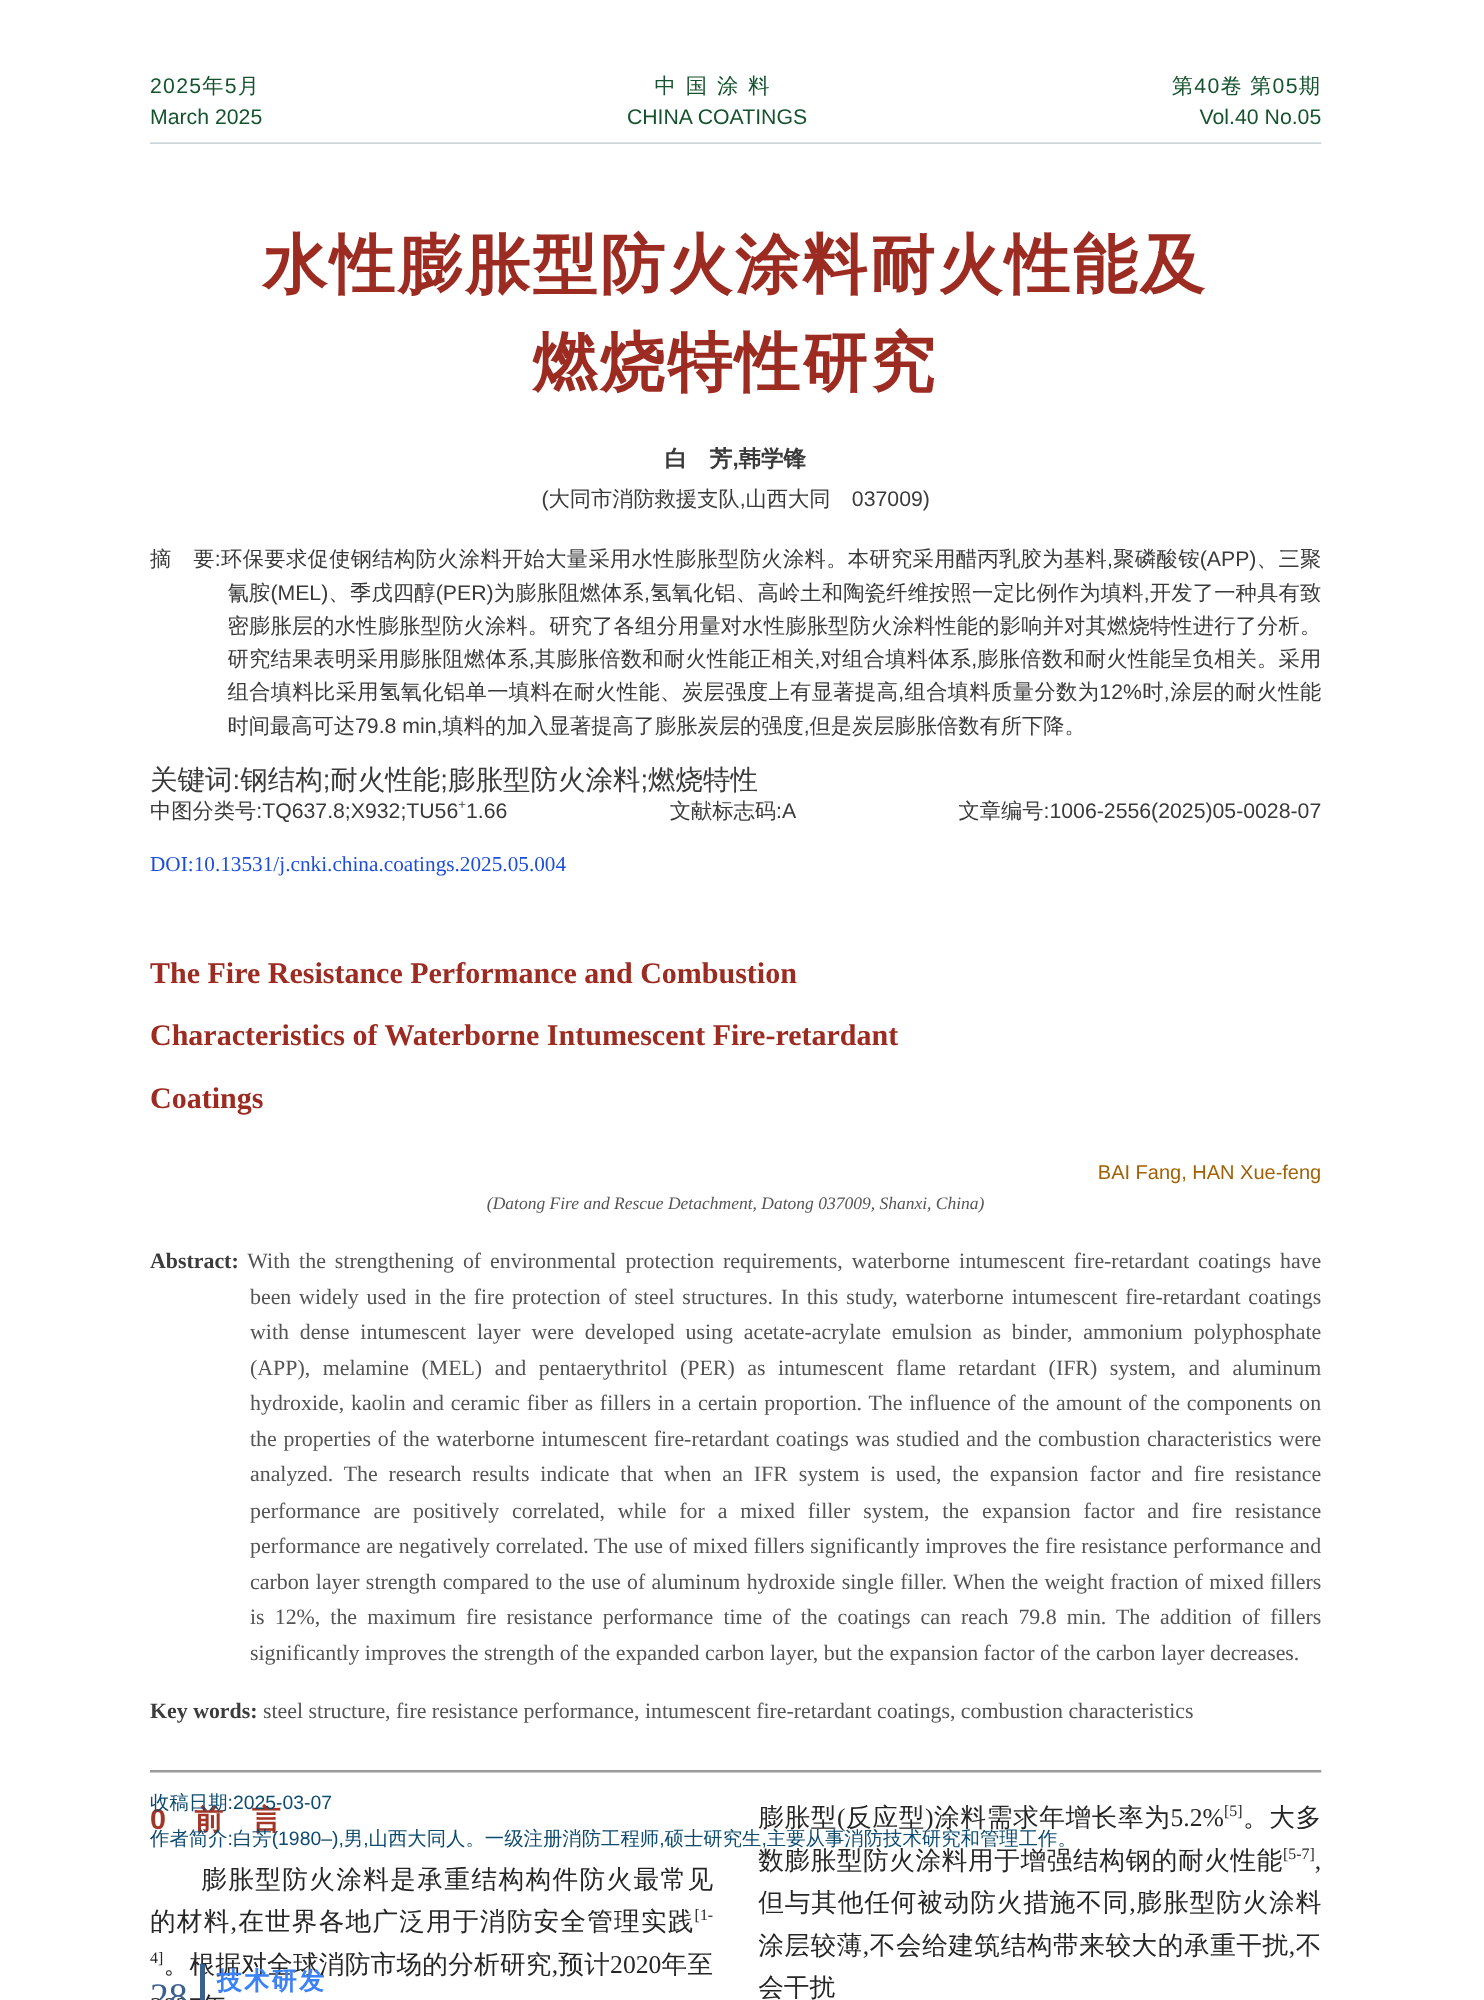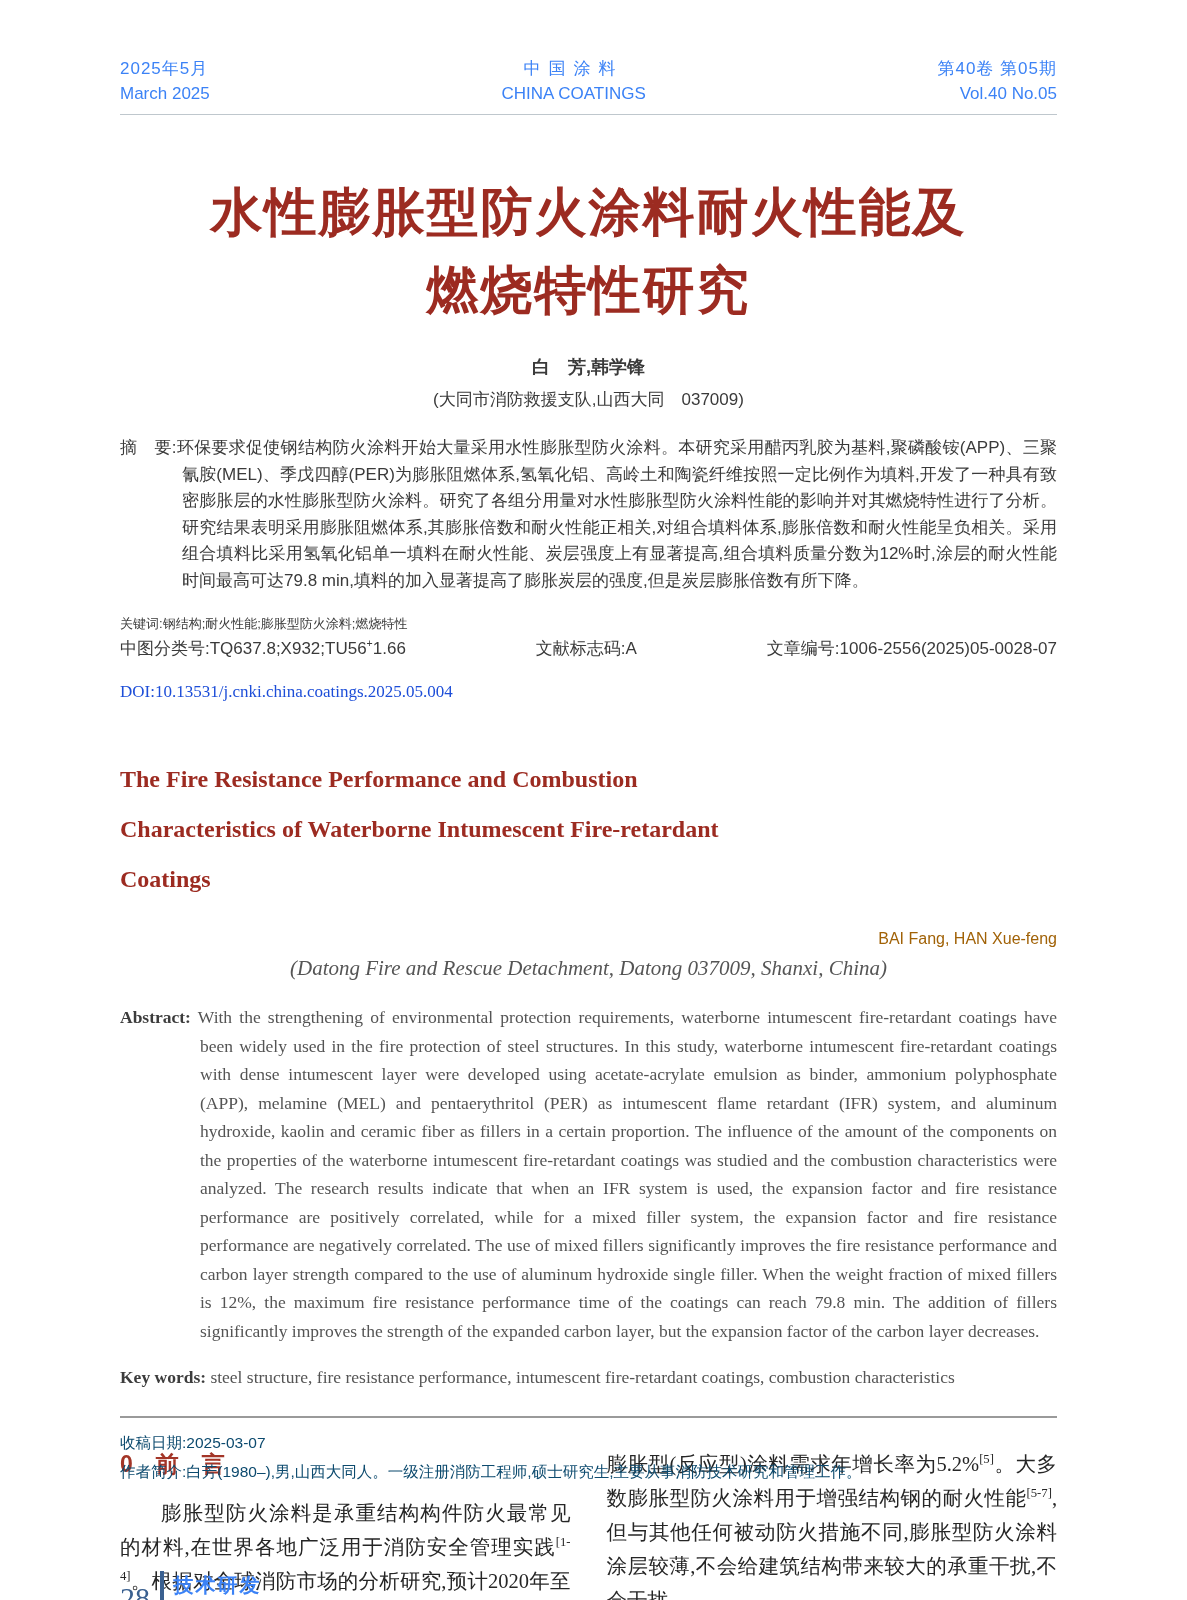--- a/index.html
+++ b/index.html
@@ -16,21 +16,21 @@
     overflow: hidden;
   }
   
   .jheader {
     display: flex;
     justify-content: space-between;
     align-items: flex-end;
     padding-top: 56px;
     padding-bottom: 8px;
     border-bottom: 1px solid #bfc7cd;
-    color: #3b82f6;
+    color: #14532d;
     font-size: 17px;
     line-height: 25px;
   }
   .jheader .col { white-space: nowrap; }
   .jheader .left  { text-align: left; }
   .jheader .center{ text-align: center; }
   .jheader .right { text-align: right; }
   .jheader .cn { letter-spacing: 1px; }
   .jheader .center .cn { letter-spacing: 8px; }
   
@@ -61,21 +61,21 @@
     margin-top: 24px;
     font-size: 17px;
     line-height: 26.5px;
     color: #3a3a3a;
     text-align: justify;
     padding-left: 62px;
     text-indent: -62px;
   }
   .keywords-cn {
     margin-top: 12px;
-    font-size: 13px;
+    font-size: 22px;
     line-height: 26px;
     color: #3a3a3a;
   }
   .meta-row {
     display: flex;
     justify-content: space-between;
     font-size: 17px;
     color: #3a3a3a;
   }
   sup.plus, sup.cite { font-size: 0.62em; vertical-align: super; line-height: 0; }
@@ -99,21 +99,21 @@
     margin-top: 26px;
     text-align: right;
     font-size: 16px;
     color: #a16207;
   }
   .affil-en {
     margin-top: 8px;
     text-align: center;
     font-family: "Liberation Serif", serif;
     font-style: italic;
-    font-size: 21px;
+    font-size: 14px;
     color: #555555;
   }
   
   .abstract-en {
     margin-top: 22px;
     font-family: "Liberation Serif", serif;
     font-size: 17.5px;
     line-height: 28.5px;
     color: #545454;
     text-align: justify;

